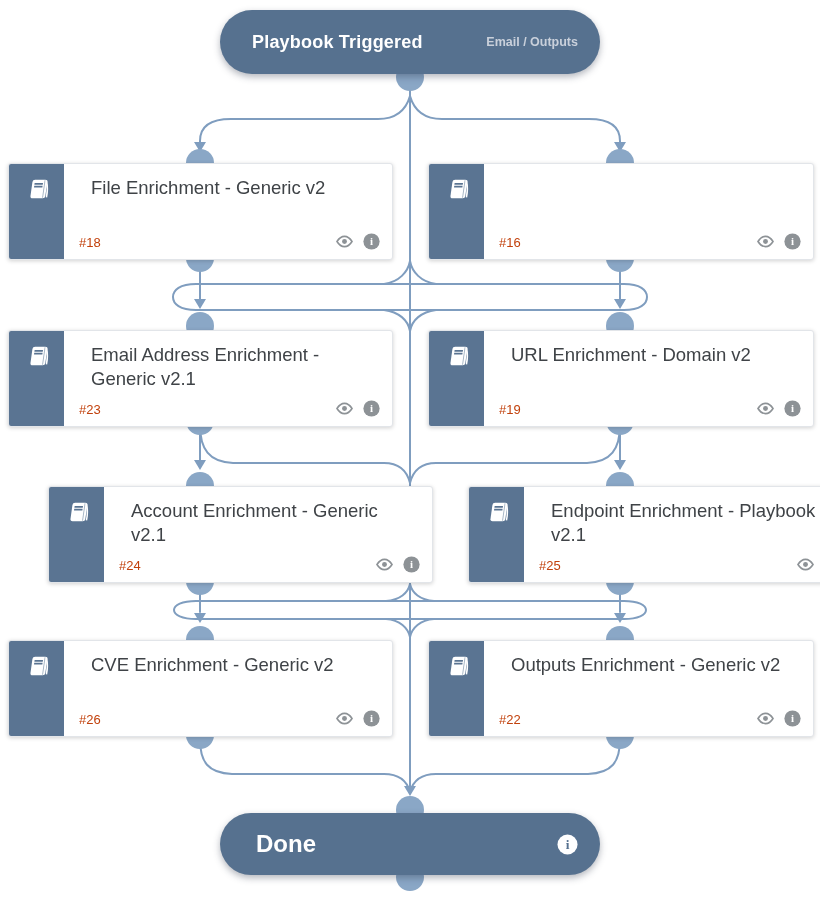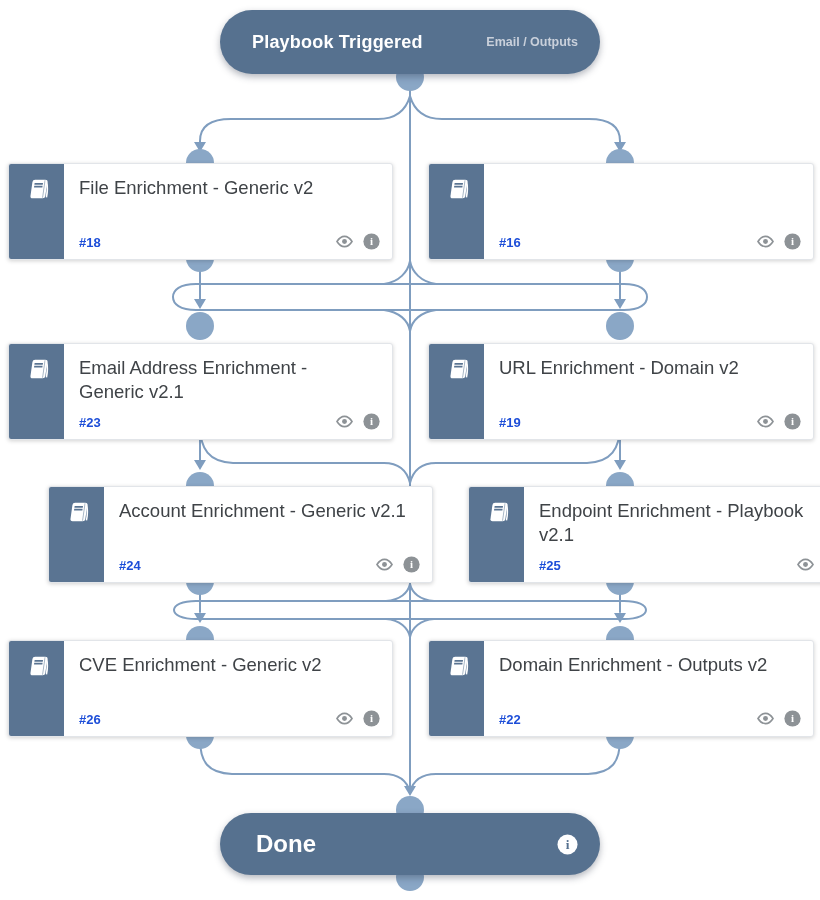--- a/index.html
+++ b/index.html
@@ -17,27 +17,27 @@
   .io-link{margin-left:auto;margin-right:22px;font-size:12.5px;font-weight:bold;color:#c9d0db;cursor:pointer;}
 
   .done{left:220px;top:813px;width:380px;height:62px;border-radius:31px;cursor:pointer;}
   .done-title{font-size:24px;font-weight:bold;margin-left:36px;}
   .done-info{margin-left:auto;margin-right:22px;display:flex;align-items:center;}
 
   .card{position:absolute;width:383px;height:95px;background:#fff;border:1px solid #e2e5e9;
         border-radius:3px;box-shadow:0 1px 4px rgba(0,0,0,.18);z-index:1;display:flex;cursor:pointer;}
   .card .side{width:55px;flex:none;background:#5a7492;display:flex;justify-content:center;
               align-items:flex-start;padding-top:12px;border-radius:2px 0 0 2px;}
-  .card .bodyc{flex:1;position:relative;padding:12px 16px 8px 15px;}
+  .card .bodyc{flex:1;position:relative;padding:12px 16px 8px 27px;}
   .card .title{font-size:18.5px;color:#3f4347;line-height:1.32;}
-  .card .meta{position:absolute;left:15px;bottom:9px;font-size:13px;color:#1d4ed8;font-weight:bold;}
+  .card .meta{position:absolute;left:15px;bottom:9px;font-size:13px;color:#c2410c;}
   .card .actions{position:absolute;right:12px;bottom:9px;display:flex;gap:9px;align-items:center;}
   .icon-btn{display:flex;align-items:center;cursor:pointer;}
 
-  .r1{top:163px;} .r2{top:343px;} .r3{top:486px;margin-left:40px;} .r4{top:640px;}
+  .r1{top:163px;} .r2{top:330px;} .r3{top:486px;margin-left:40px;} .r4{top:640px;}
   .colL{left:8px;} .colR{left:428px;width:384px;}
 </style>
 </head>
 <body>
 
 <div class="stage">
 
   <svg class="connectors" width="820" height="900" viewBox="0 0 820 900">
     <g stroke="#7f9dbf" stroke-width="2" fill="none" stroke-linecap="round">
 
@@ -338,21 +338,21 @@
         <g transform="skewX(-8) translate(3,0)">
             <rect x="7" y="4" width="16" height="20" rx="2.5" fill="#fff"></rect>
         <rect x="9.5" y="7.5" width="9" height="1.8" fill="#5a7492"></rect>
             <rect x="9.5" y="10.5" width="9" height="1.8" fill="#5a7492"></rect>
         <rect x="19.8" y="4.5" width="1" height="19" fill="#5a7492" opacity=".55"></rect>
           </g>
         <path d="M24.2 5 q2 9 0 18" stroke="#fff" stroke-width="1.6" fill="none"></path>
       </svg>
     </div>
     <div class="bodyc">
-      <div class="title">Domain Enrichment - Outputs v2</div>
+      <div class="title">Outputs Enrichment - Generic v2</div>
       <div class="meta">#22</div>
       <div class="actions">
         <span class="icon-btn">
           <svg width="19" height="13" viewBox="0 0 24 16">
               <path d="M12 1.5 C6.5 1.5 2.5 8 2.5 8 s4 6.5 9.5 6.5 9.5-6.5 9.5-6.5-4-6.5-9.5-6.5z" fill="none" stroke="#8d9296" stroke-width="2"></path>
               <circle cx="12" cy="8" r="3.1" fill="#8d9296"></circle>
             </svg>
         </span>
         <span class="icon-btn">
           <svg width="17" height="17" viewBox="0 0 18 18">

